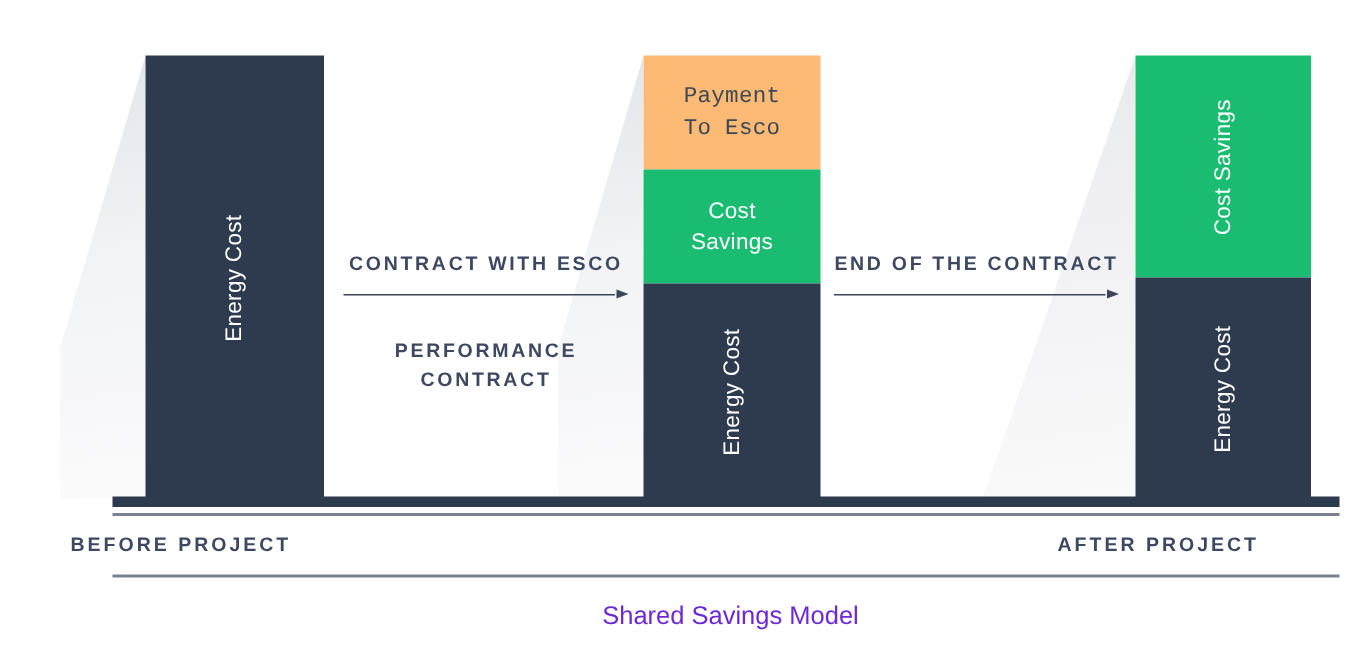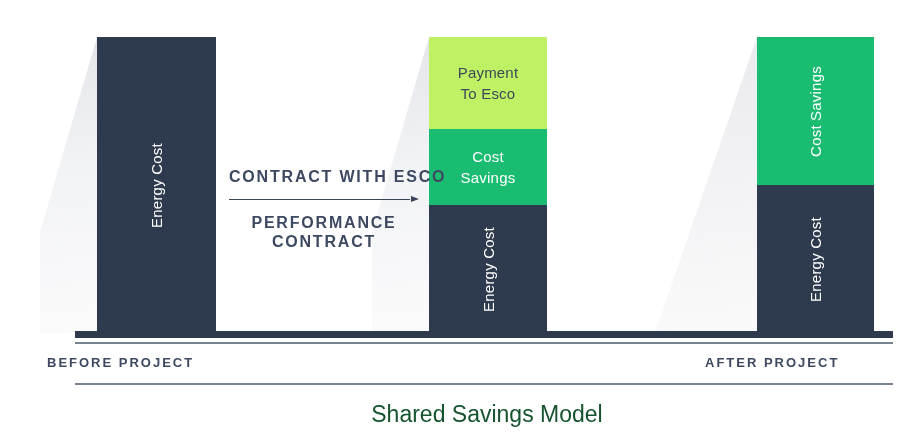--- a/index.html
+++ b/index.html
@@ -34,73 +34,73 @@
   .seg-label.dark  { color: #3d4757; }
   .seg-label.vertical { transform: rotate(-90deg); white-space: nowrap; }
   .seg-label.wrap-narrow  { max-width: 78px; }
   .seg-label.wrap-narrower { max-width: 62px; }
 
   
   .arrow-group { position: absolute; width: 190px; text-align: center; }
   .arrow-1 { left: 229px; top: 168px; }
   .arrow-2 { left: 556px; top: 168px; }
   .arrow-label {
-    font-size: 16px; font-weight: 600; letter-spacing: 1.8px;
+    font-size: 13px; font-weight: 600; letter-spacing: 1.8px;
     color: #3d4961; white-space: nowrap;
   }
   .arrow-label.above { margin-bottom: 10px; }
   .arrow-track { position: relative; height: 7px; }
   .arrow-line { position: absolute; left: 0; right: 9px; top: 3px; height: 1px; background: #3a4558; }
   .arrow-head {
     position: absolute; right: 0; top: 0;
     width: 0; height: 0;
     border-left: 8px solid #3a4558;
     border-top: 3.5px solid transparent;
     border-bottom: 3.5px solid transparent;
   }
-  .arrow-label.below { margin-top: 10px; white-space: normal; line-height: 19px; }
+  .arrow-label.below { margin-top: 24px; white-space: normal; line-height: 19px; }
   .arrow-label.below .inner { display: inline-block; max-width: 150px; }
 
   
   .baseline-thick { position: absolute; left: 75px; top: 331px; width: 818px; height: 7px; }
   .baseline-thin  { position: absolute; left: 75px; width: 818px; height: 2px; background: #79828f; }
   .thin-1 { top: 342px; }
   .thin-2 { top: 383px; }
 
   .axis-label {
     position: absolute; top: 355px; width: 220px; text-align: left;
     font-size: 13px; font-weight: 600; letter-spacing: 2px;
     color: #3d4961; white-space: nowrap;
   }
   .axis-before { left: 47px; }
   .axis-during { left: 378px; }
   .axis-after  { left: 705px; }
 
   .caption {
     position: absolute; left: 337px; top: 401px; width: 300px;
-    text-align: center; font-size: 23px; color: #14532d;
+    text-align: center; font-size: 17px; color: #6d28d9;
   }
 </style>
 </head>
 <body>
 
 <div class="canvas">
 
   <div class="bar-shadow shadow-1"></div>
   <div class="bar-shadow shadow-2"></div>
   <div class="bar-shadow shadow-3"></div>
 
   <div class="bar bar-1">
     <div class="segment" style="flex: 1 1 auto; background-color: rgb(46, 58, 78);">
       <span class="seg-label light vertical">Energy Cost</span>
     </div>
   </div>
 
   <div class="bar bar-2">
-    <div class="segment" style="height: 92px; background-color: #bef264;">
+    <div class="segment" style="height: 76px; background-color: #fdba74; font-family: Liberation Mono, monospace;">
       <span class="seg-label dark wrap-narrow">Payment To Esco</span>
     </div>
     <div class="segment" style="height: 76px; background-color: rgb(26, 188, 114);">
       <span class="seg-label light wrap-narrower">Cost Savings</span>
     </div>
     <div class="segment" style="flex: 1 1 auto; background-color: rgb(46, 58, 78);">
       <span class="seg-label light vertical">Energy Cost</span>
     </div>
   </div>
 
@@ -117,20 +117,27 @@
     <div class="arrow-label above">CONTRACT WITH ESCO</div>
     <div class="arrow-track">
       <div class="arrow-line"></div>
       <div class="arrow-head"></div>
     </div>
     <div class="arrow-label below">
       <span class="inner">PERFORMANCE CONTRACT</span>
     </div>
   </div>
 
+  <div class="arrow-group arrow-2">
+    <div class="arrow-label above">END OF THE CONTRACT</div>
+    <div class="arrow-track">
+      <div class="arrow-line"></div>
+      <div class="arrow-head"></div>
+    </div>
+  </div>
 
   <div class="baseline-thick" style="background-color: rgb(46, 58, 78);"></div>
   <div class="baseline-thin thin-1"></div>
   <div class="baseline-thin thin-2"></div>
 
   <div class="axis-label axis-before">BEFORE PROJECT</div>
   <div class="axis-label axis-after">AFTER PROJECT</div>
 
   <div class="caption">Shared Savings Model</div>
 

